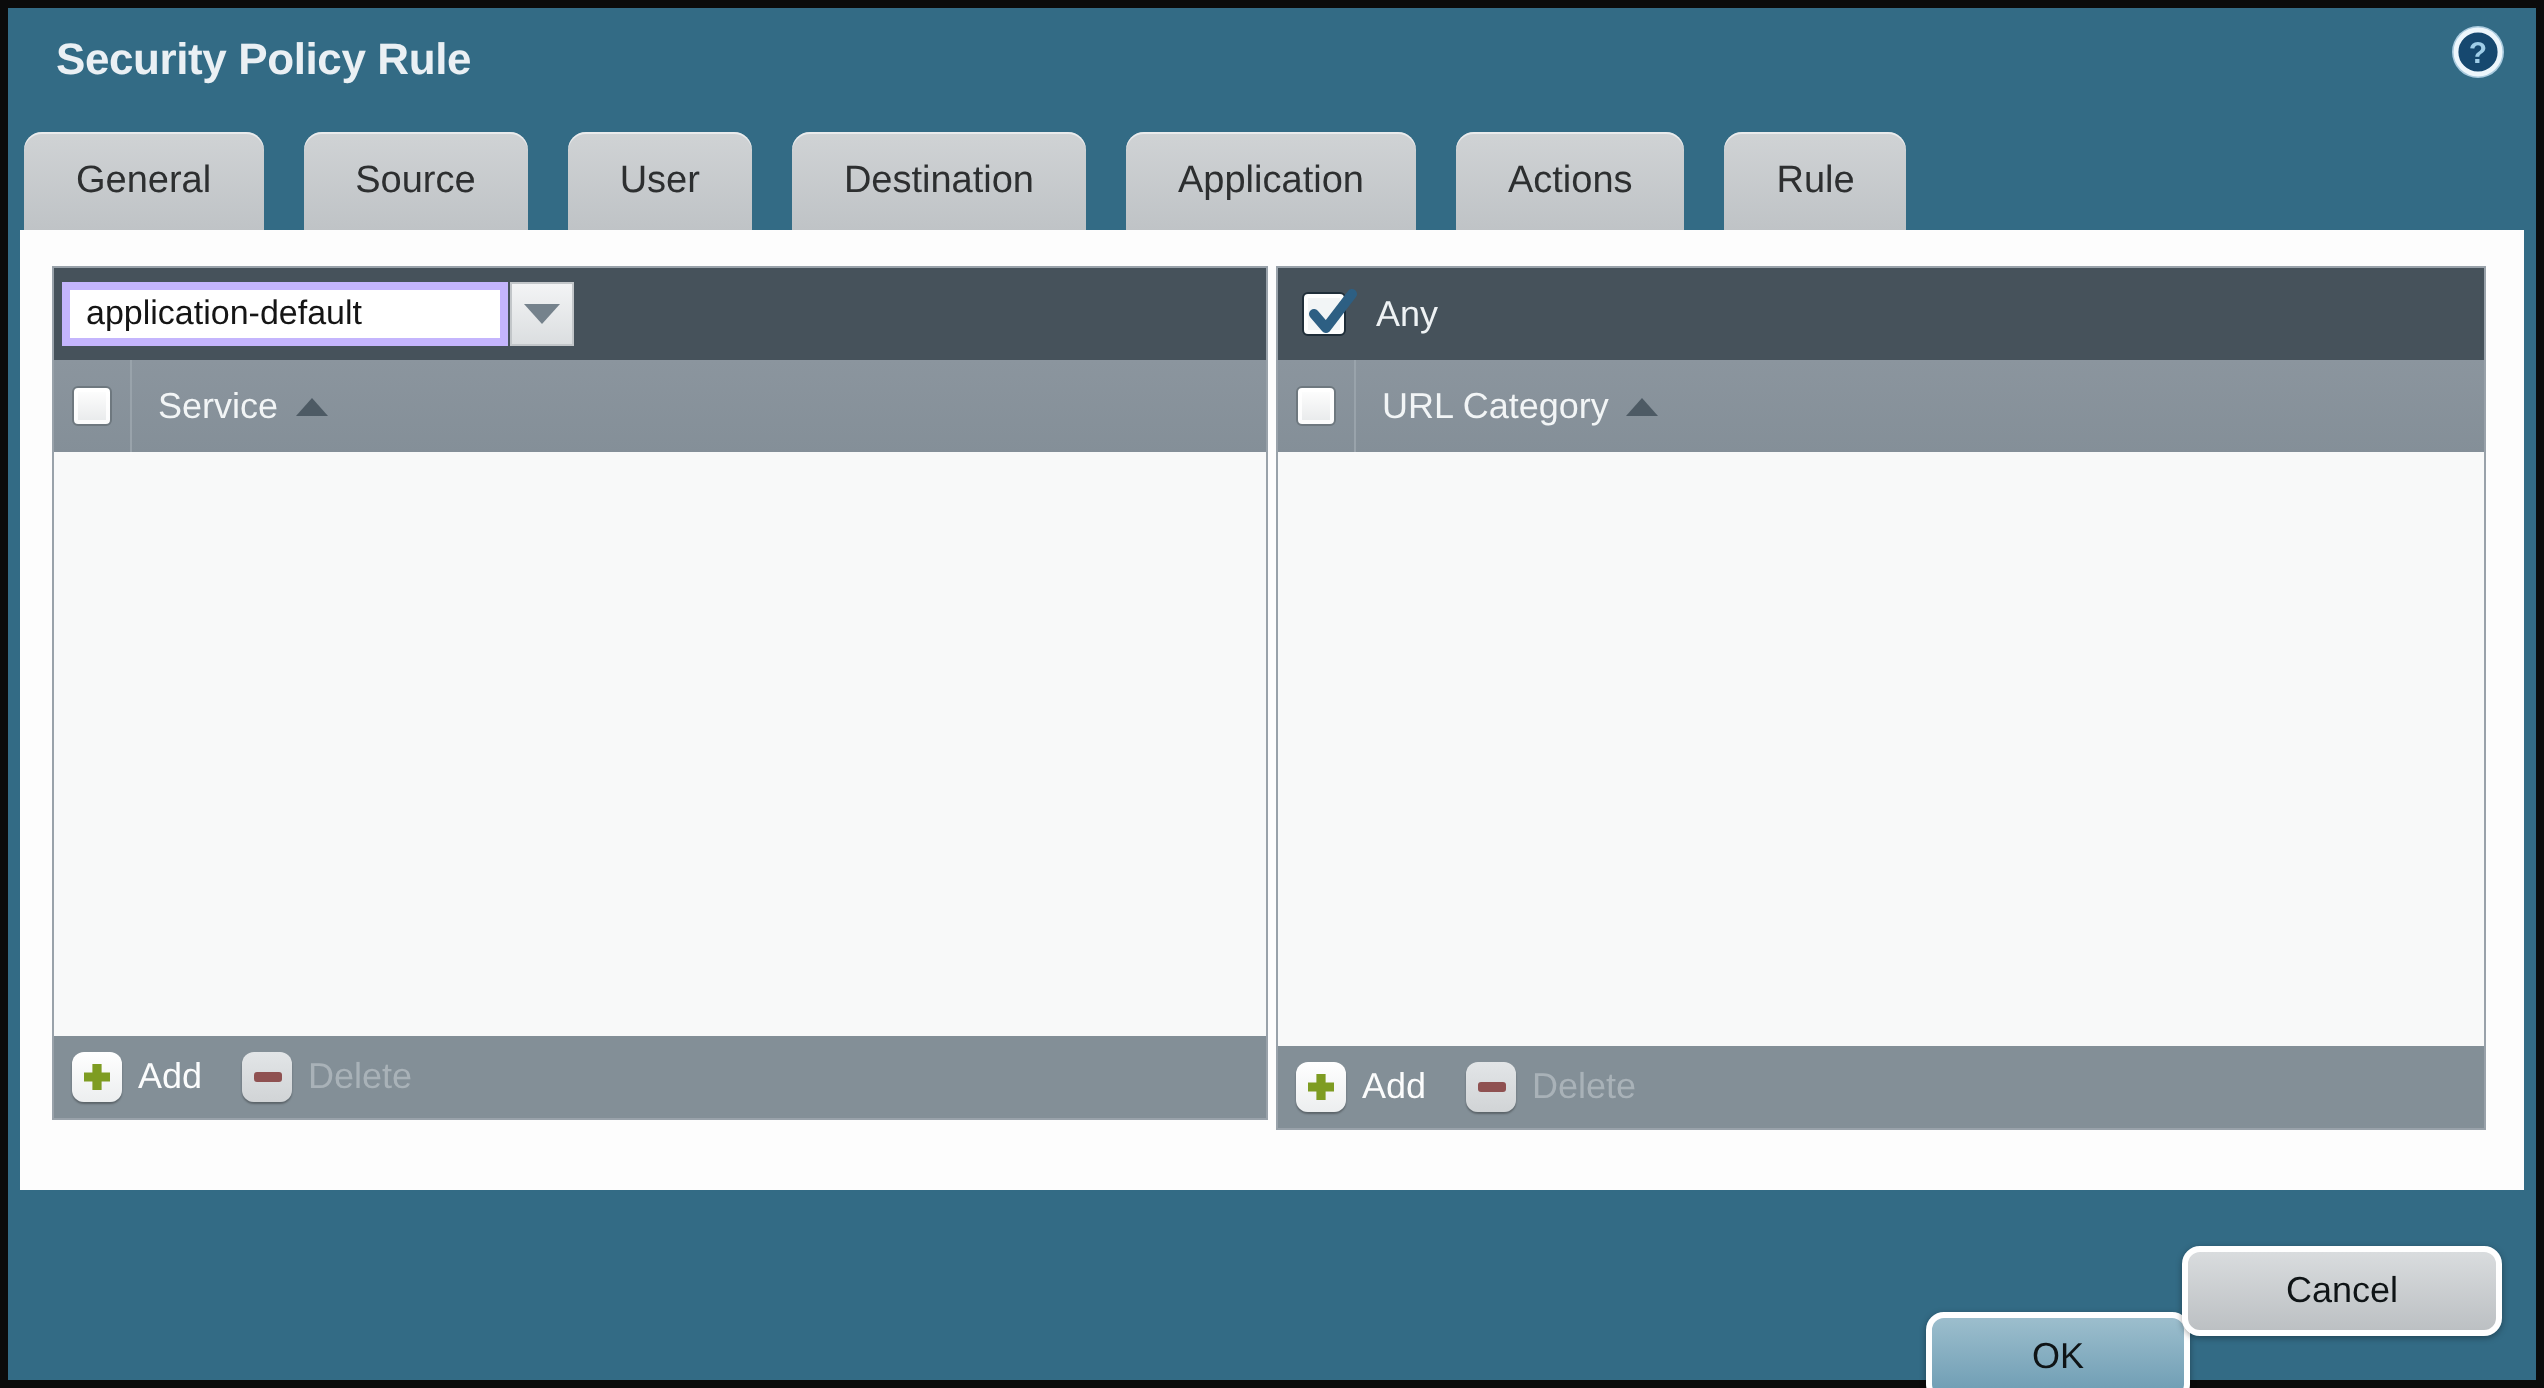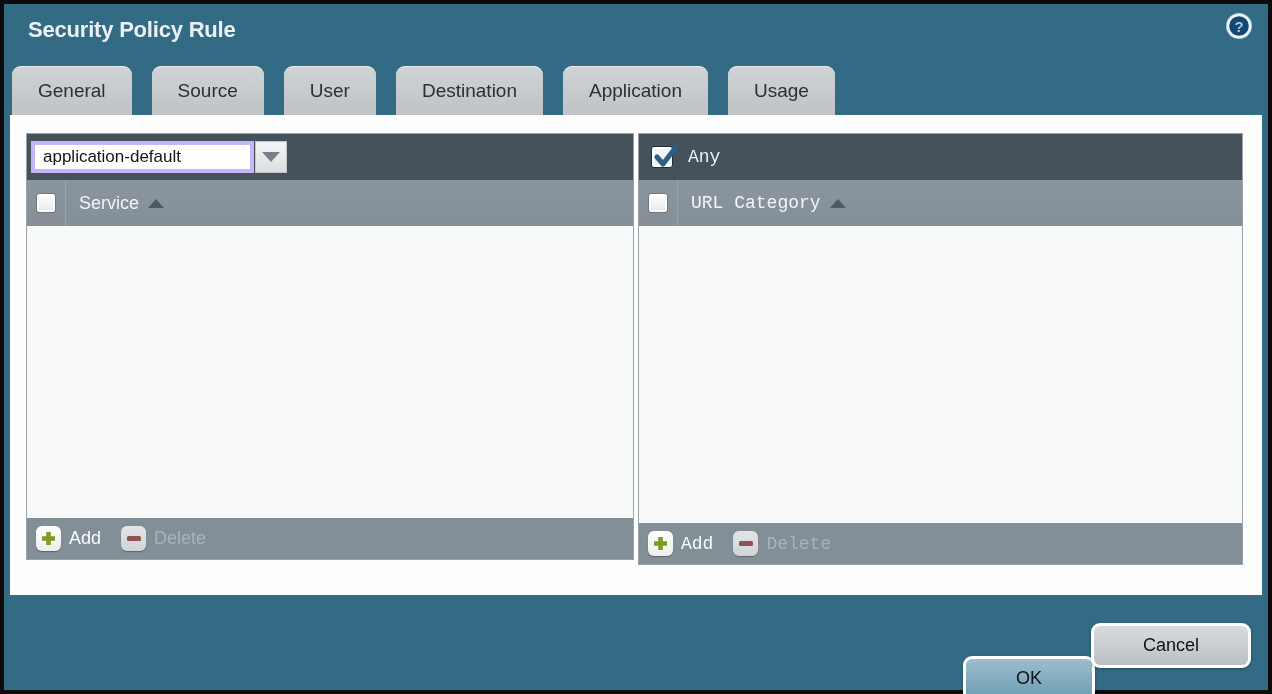--- a/index.html
+++ b/index.html
@@ -44,21 +44,21 @@
   
   .content {
     position:absolute; left:6px; right:6px; top:111px; height:480px;
     background:#fdfdfd; z-index:1;
   }
   .panel {
     position:absolute; display:flex; flex-direction:column;
     border:1px solid #99a2aa; background:#f8f9f9;
   }
   .panel-left  { left:16px;  top:18px; width:608px; height:427px; }
-  .panel-right { left:628px; top:18px; width:605px; height:432px;font-family:Liberation Mono, monospace; }
+  .panel-right { left:628px; top:18px; width:605px; height:432px; }
   .panel-toolbar {
     height:46px; background:#46525b; flex:0 0 auto;
     display:flex; align-items:center; padding-left:4px;
   }
   .combo {
     width:223px; height:32px; background:#ffffff;
     border:4px solid #c4b5fd; display:flex; align-items:center;
     padding-left:8px; font-size:17px; color:#151515; cursor:pointer;
   }
   .combo-btn {
@@ -144,21 +144,22 @@
       </svg>
     </div>
   </div>
 
   <div class="tabstrip">
     <div class="tab">General</div>
     <div class="tab">Source</div>
     <div class="tab">User</div>
     <div class="tab">Destination</div>
     <div class="tab">Application</div>
-    <div class="tab">Usage</div>
+    <div class="tab">Actions</div>
+    <div class="tab">Rule</div>
   </div>
 
   <div class="content">
 
     <div class="panel panel-left">
       <div class="panel-toolbar">
         <div class="combo">application-default</div>
         <div class="combo-btn">
           <span class="tri-down"></span>
         </div>

